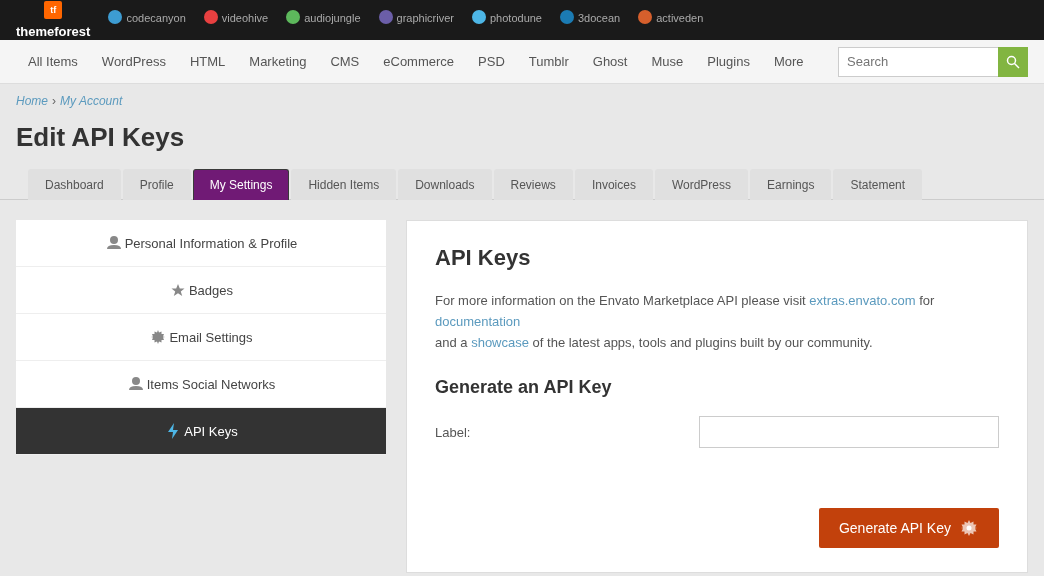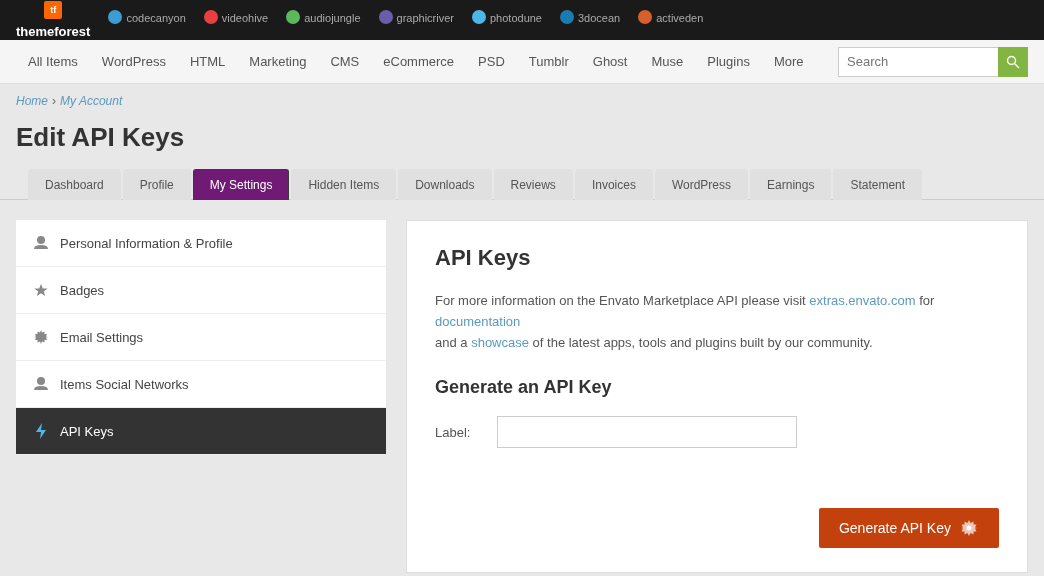--- a/index.html
+++ b/index.html
@@ -156,27 +156,28 @@
     }
 
     
     .sidebar {
       width: 370px;
       flex-shrink: 0;
     }
     .sidebar-item {
       display: flex;
       align-items: center;
-      gap: 10px;
+      gap: 2px;
       padding: 14px 16px;
       background: #fff;
       border-bottom: 1px solid #eee;
       cursor: pointer;
       font-size: 13px;
       color: #444;
+      justify-content: center;
     }
     .sidebar-item.active {
       background: #333;
       color: #fff;
     }
     .sidebar-icon {
       width: 18px;
       height: 18px;
       display: flex;
       align-items: center;
@@ -208,20 +209,21 @@
       font-size: 18px;
       font-weight: bold;
       color: #333;
       margin-bottom: 18px;
     }
     .form-row {
       display: flex;
       align-items: center;
       gap: 12px;
       margin-bottom: 20px;
+      justify-content: space-between;
     }
     .form-label {
       font-size: 13px;
       color: #555;
       min-width: 50px;
     }
     .form-input {
       width: 300px;
       height: 32px;
       border: 1px solid #ccc;

